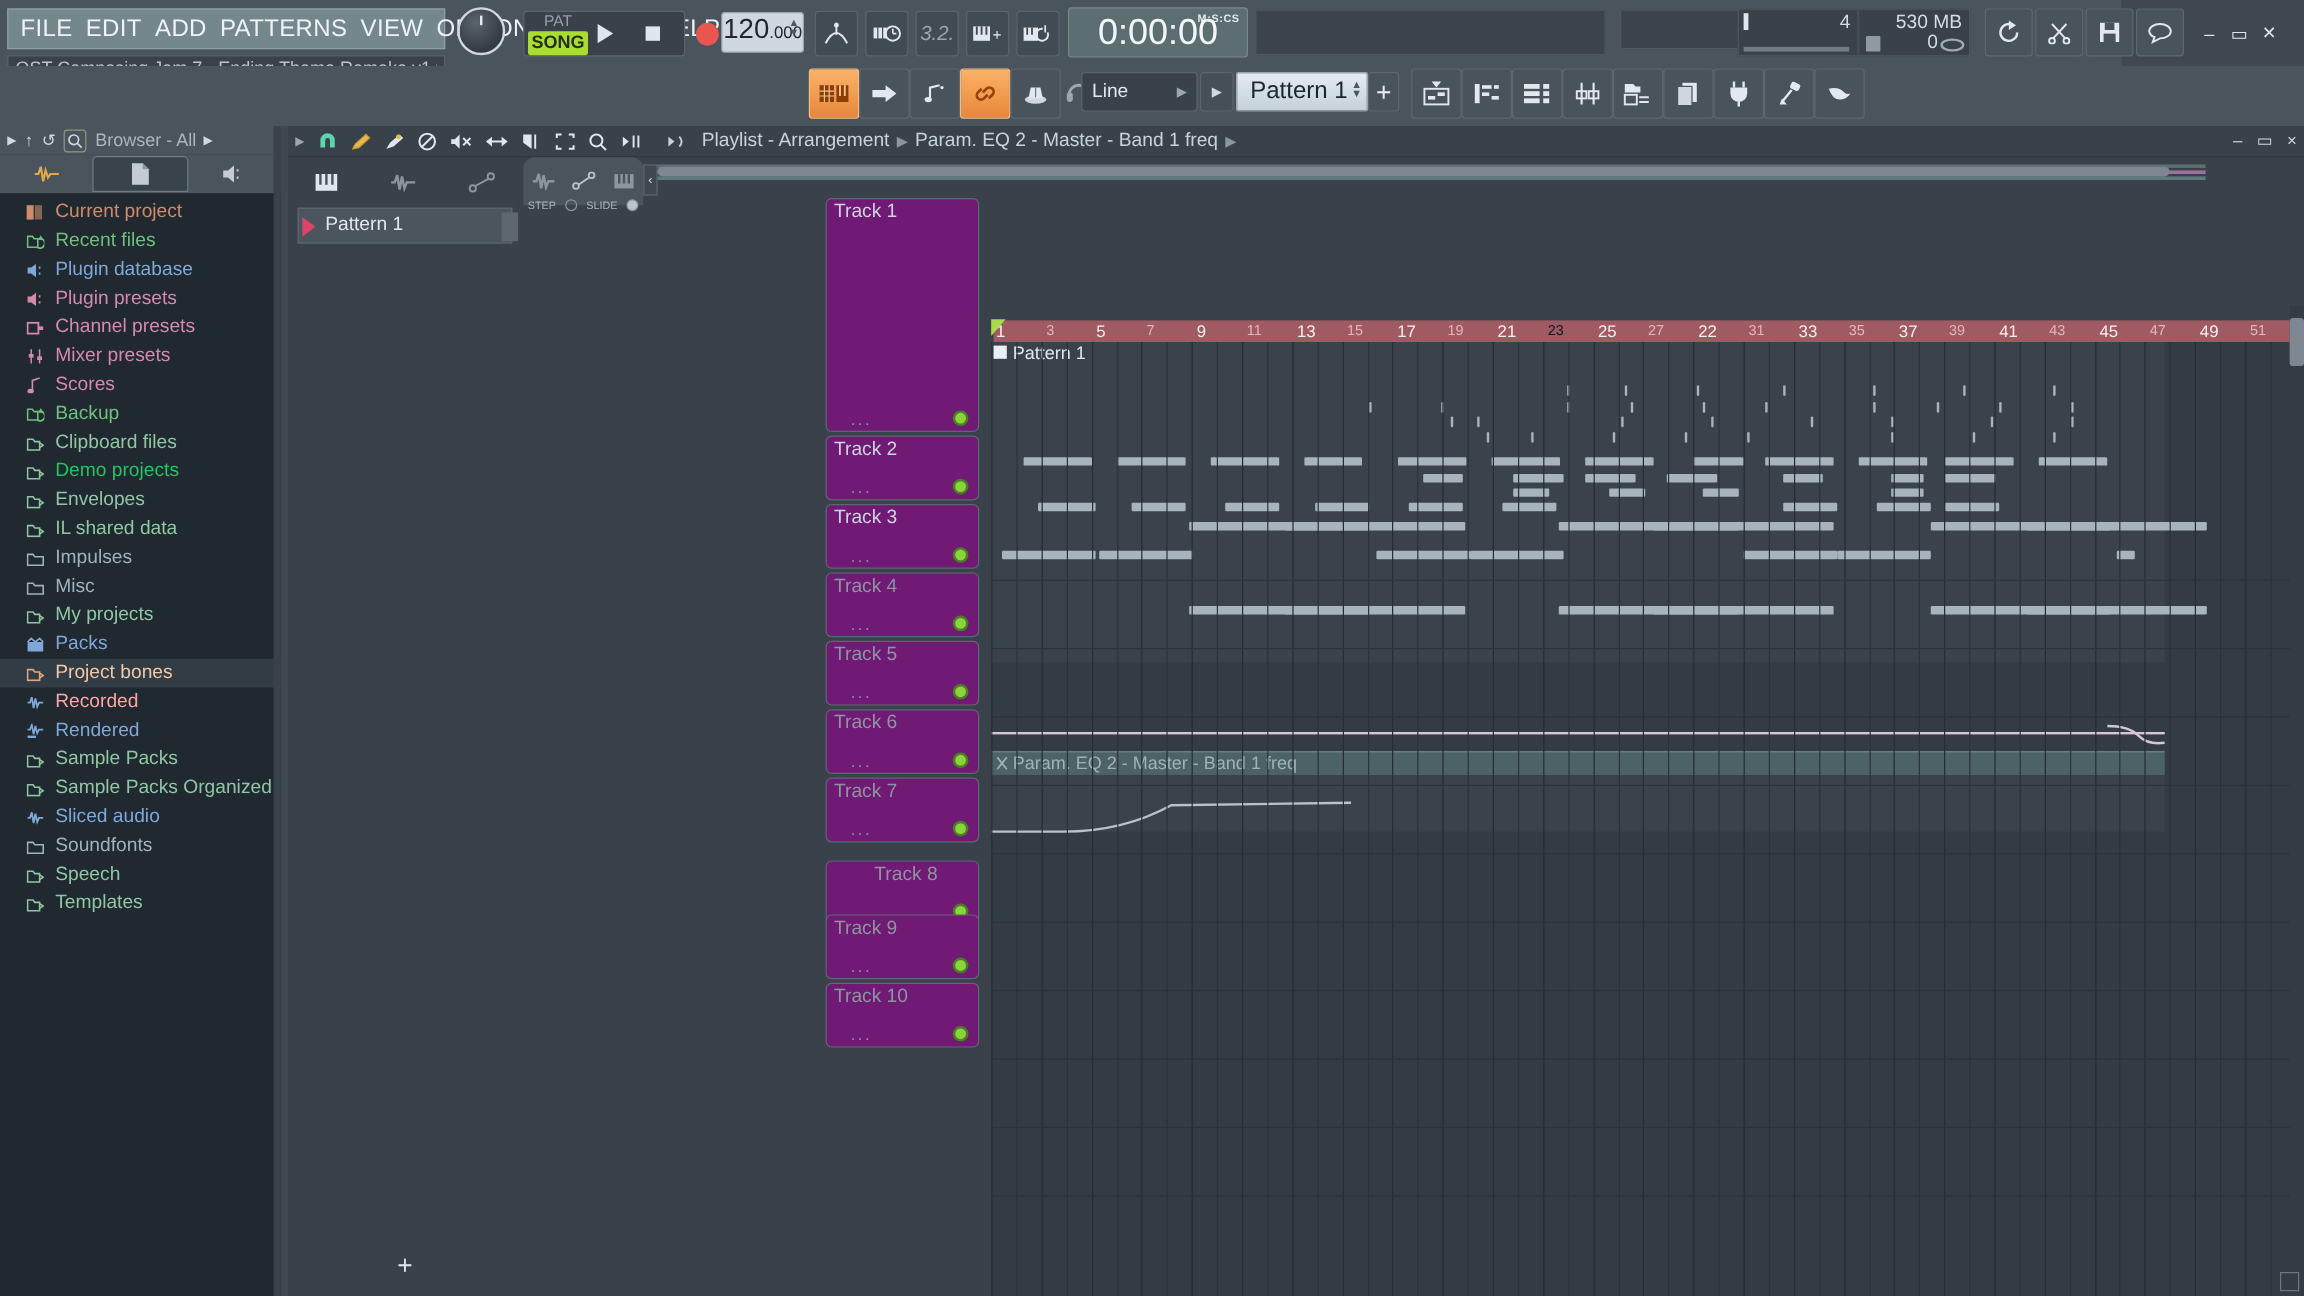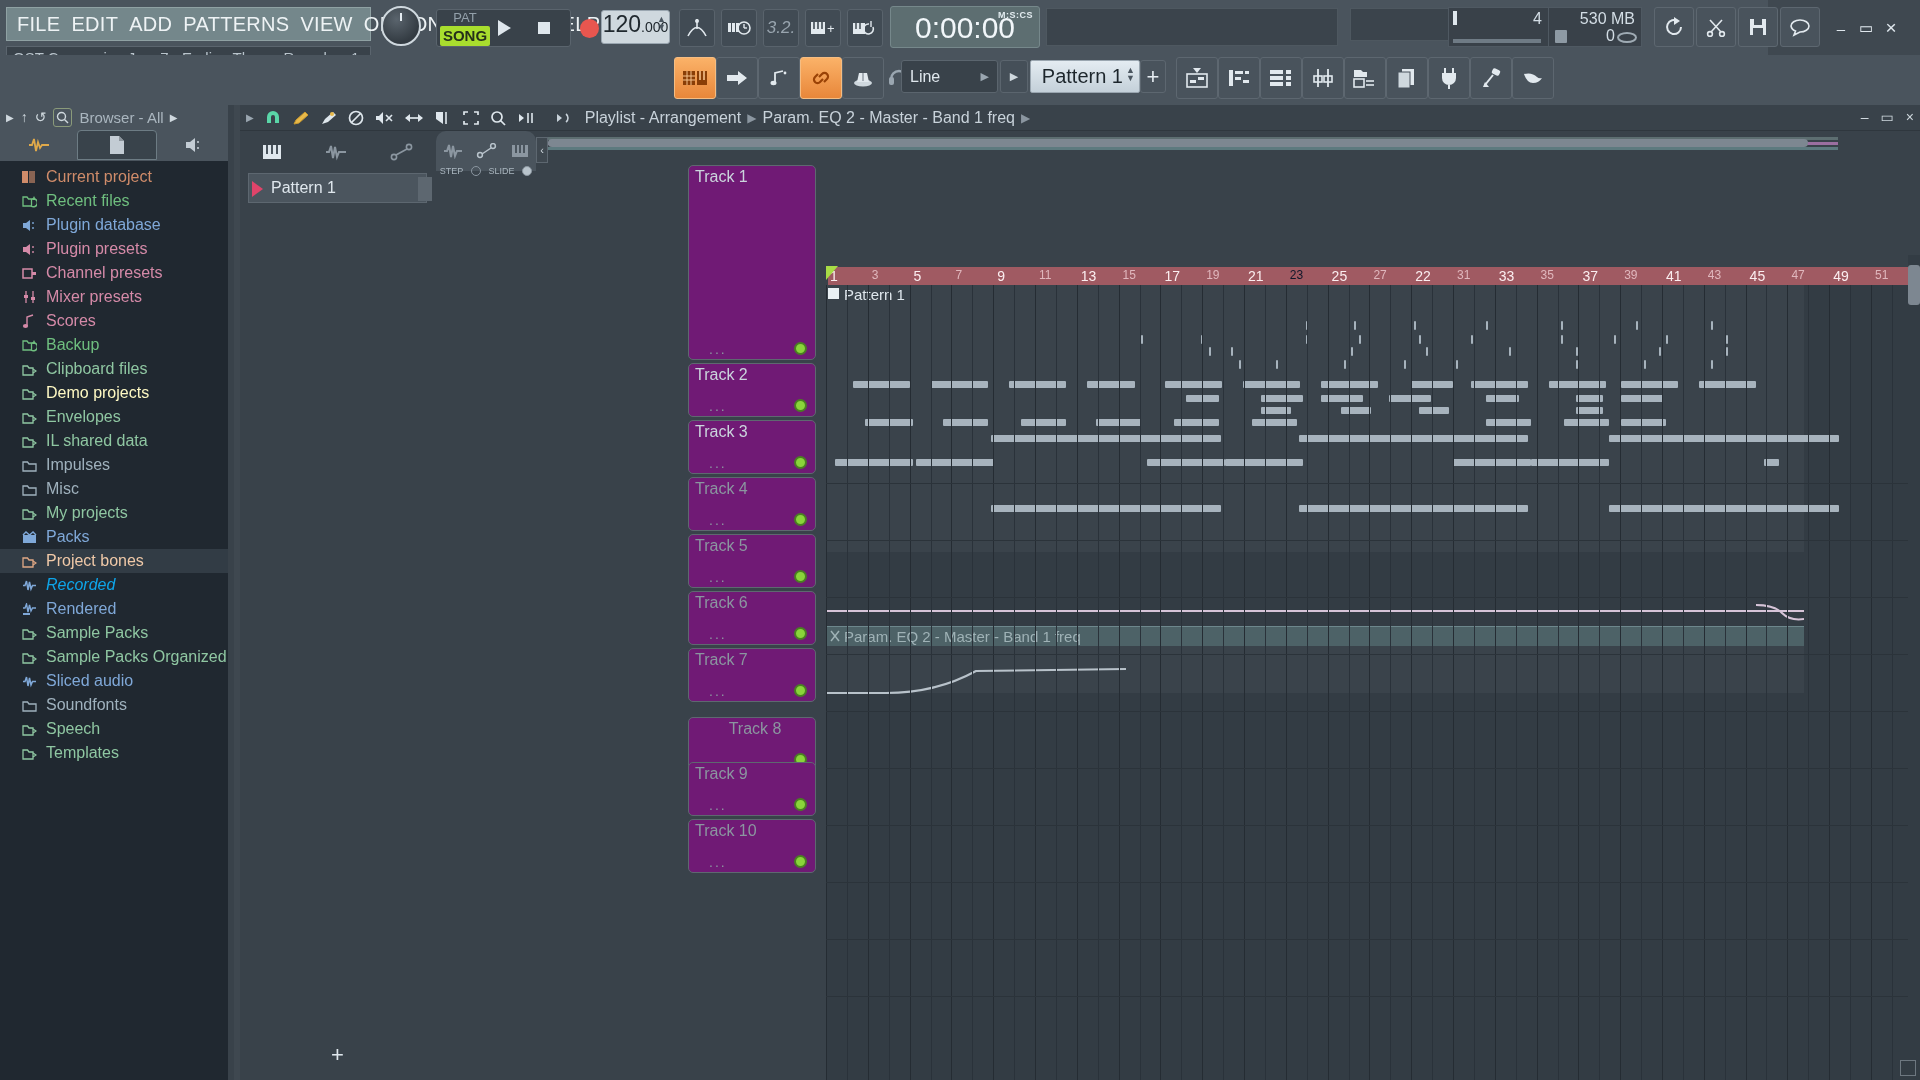--- a/index.html
+++ b/index.html
@@ -599,21 +599,21 @@
         </span>
         <span style="color: rgb(143, 199, 162); margin-left: 4px;">Clipboard files</span>
       </div>
       <div class="bitem">
         <span class="bi">
           <svg width="15" height="13" viewBox="0 0 15 13">
             <path d="M1 3 h4.5 l1.5 2 h4 v7 h-10z" stroke="#8fc7a2" stroke-width="1.3" fill="none"></path>
             <path d="M11 6 l3 2 l-3 2" stroke="#8fc7a2" stroke-width="1.3" fill="none"></path>
           </svg>
         </span>
-        <span style="color: #fef9c3; margin-left: 4px;">Demo projects</span>
+        <span style="color: #22c55e; margin-left: 4px;">Demo projects</span>
       </div>
       <div class="bitem">
         <span class="bi">
           <svg width="15" height="13" viewBox="0 0 15 13">
             <path d="M1 3 h4.5 l1.5 2 h4 v7 h-10z" stroke="#8fc7a2" stroke-width="1.3" fill="none"></path>
             <path d="M11 6 l3 2 l-3 2" stroke="#8fc7a2" stroke-width="1.3" fill="none"></path>
           </svg>
         </span>
         <span style="color: rgb(143, 199, 162); margin-left: 4px;">Envelopes</span>
       </div>
@@ -668,21 +668,21 @@
           </svg>
         </span>
         <span style="color: rgb(240, 201, 168); margin-left: 4px;">Project bones</span>
       </div>
       <div class="bitem">
         <span class="bi">
           <svg width="15" height="13" viewBox="0 0 15 13">
             <path d="M1 6.5 L3 6.5 L4.5 2 L6 11 L7.5 3 L9 10 L10.5 6.5 L14 6.5" stroke="#7fa8d8" stroke-width="1.5" fill="none"></path>
           </svg>
         </span>
-        <span style="color: #0ea5e9; margin-left: 4px; font-style: italic;">Recorded</span>
+        <span style="color: #fca5a5; margin-left: 4px;">Recorded</span>
       </div>
       <div class="bitem">
         <span class="bi">
           <svg width="15" height="13" viewBox="0 0 15 13">
             <path d="M1 5 L3 5 L4.5 1 L6 9 L7.5 2 L9 8 L10.5 5 L14 5" stroke="#7fa8d8" stroke-width="1.4" fill="none"></path>
             <rect x="1" y="10" width="7" height="2" fill="#7fa8d8"></rect>
           </svg>
         </span>
         <span style="color: rgb(127, 168, 216); margin-left: 4px;">Rendered</span>
       </div>

